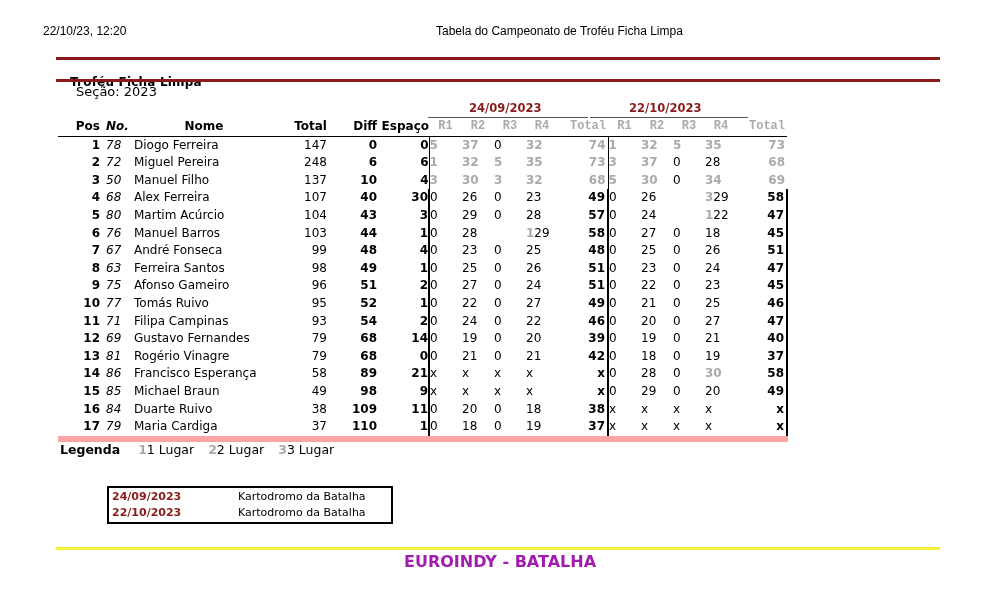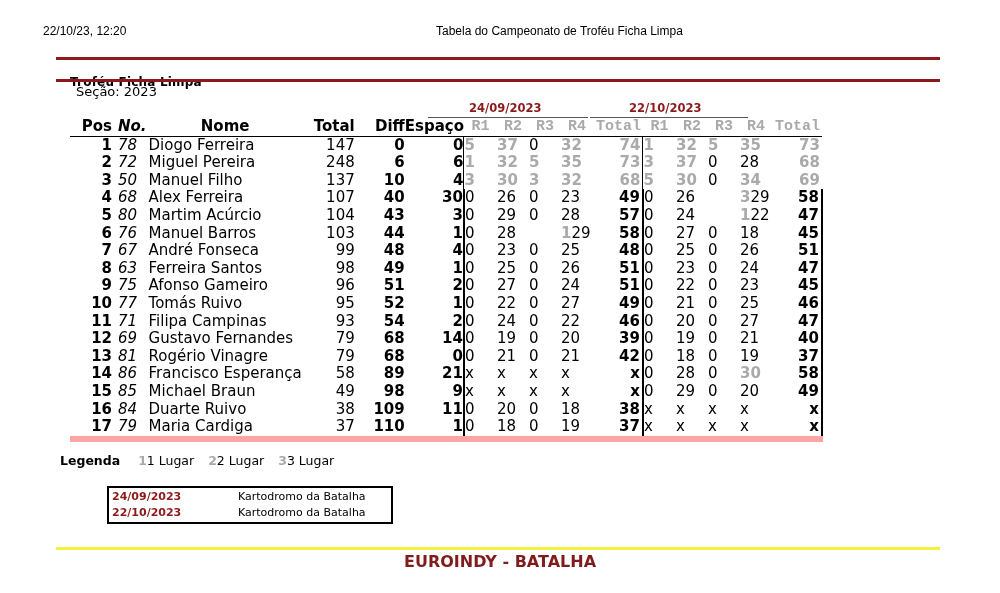--- a/index.html
+++ b/index.html
@@ -5,21 +5,21 @@
   html, body { margin:0; padding:0; background:#fff; }
   body { width:1000px; height:593px; position:relative; overflow:hidden; font-family:"DejaVu Sans", sans-serif; color:#000; }
   .print-header { position:absolute; top:24px; left:0; width:1000px; font-family:"Liberation Sans", sans-serif; font-size:12px; }
   .print-date { position:absolute; left:43px; }
   .print-title { position:absolute; left:436px; }
   .rule { position:absolute; left:56px; width:884px; height:3px; background:#8b1a1a; }
   .title { position:absolute; left:70px; top:60px; font-size:12px; font-weight:bold; letter-spacing:0.2px;margin-top:15px; }
   .season { position:absolute; left:76px; top:84px; font-size:13px; font-weight:normal; }
   .dates-row { position:absolute; top:101px; font-size:11.5px; font-weight:bold; color:#8b1a1a; }
   .date-rule { position:absolute; top:117px; height:1px; background:#555; }
-  table.standings { position:absolute; left:70px; top:118px; border-collapse:collapse; font-size:15px; }
+  table.standings { position:absolute; left:58px; top:118px; border-collapse:collapse; font-size:12px; }
   table.standings th, table.standings td { padding:0; height:17.6px; line-height:17.6px; white-space:nowrap; }
   table.standings th { font-weight:bold; border-bottom:1.5px solid #000; }
   th.race { color:#aaa;font-family:Liberation Mono, monospace; }
   .c-pos { width:42px; text-align:right; font-weight:bold; padding-right:6px !important; }
   .c-no { width:26px; text-align:left;font-style:italic; }
   .c-name { width:140px; text-align:left; padding-left:2px !important; }
   th.c-name { text-align:center; }
   .c-total { width:53px; text-align:right; font-weight:normal; }
   .c-diff { width:50px; text-align:right; font-weight:bold; }
   .c-esp { width:51px; text-align:right; font-weight:bold; }
@@ -27,28 +27,28 @@
   th.c-r { text-align:center; }
   .c-rt { width:47px; text-align:right; font-weight:bold; padding-right:2px !important; }
   td.r1 { border-left:2px solid #000; }
   td.rt2 { border-right:2px solid #000; }
   tr.podium td.race-cell { color:#aaa; font-weight:bold; }
   tr.podium td.r1 { border-left:1px solid #000; }
   tr.podium td.rt2 { border-right:none; }
   tbody tr:last-child td { border-bottom:6px solid #fca5a5; }
   .mark { color:#aaa; font-weight:bold; }
   .blk { color:#000; font-weight:normal; }
-  .legend { position:absolute; left:60px; top:442px; font-size:12.5px;margin-top:11px; }
+  .legend { position:absolute; left:60px; top:442px; font-size:12.5px; }
   .legend b { margin-right:14px; }
   .legend .item { margin-right:10px; }
   .venues { position:absolute; left:107px; top:486px; width:276px; border:2px solid #000; font-size:11px; padding:1px 3px; }
   .venue-row { display:flex; height:16px; line-height:16px; }
   .venue-date { width:126px; color:#8b1a1a; font-weight:bold; }
   .footer-rule { position:absolute; left:56px; top:547px; width:884px; height:3px; background:#f5f03a; }
-  .footer { position:absolute; top:552px; left:0; width:1000px; text-align:center; font-size:16px; font-weight:bold; color:#7f1d1d; }
+  .footer { position:absolute; top:552px; left:0; width:1000px; text-align:center; font-size:16px; font-weight:bold; color:#a21caf; }
 </style>
 </head>
 <body>
 
 <div class="print-header">
   <span class="print-date">22/10/23, 12:20</span>
   <span class="print-title">Tabela do Campeonato de Troféu Ficha Limpa</span>
 </div>
 
 <div class="rule" style="top:57px"></div>

